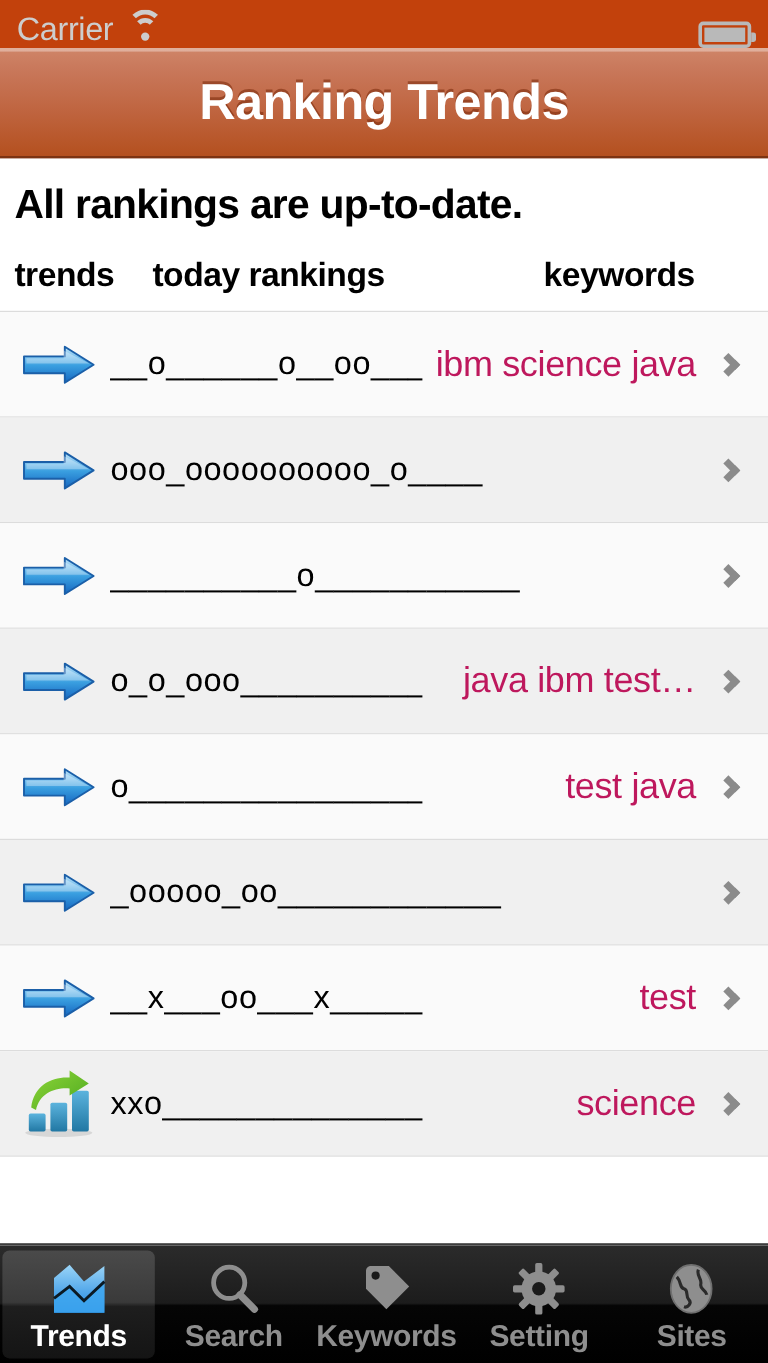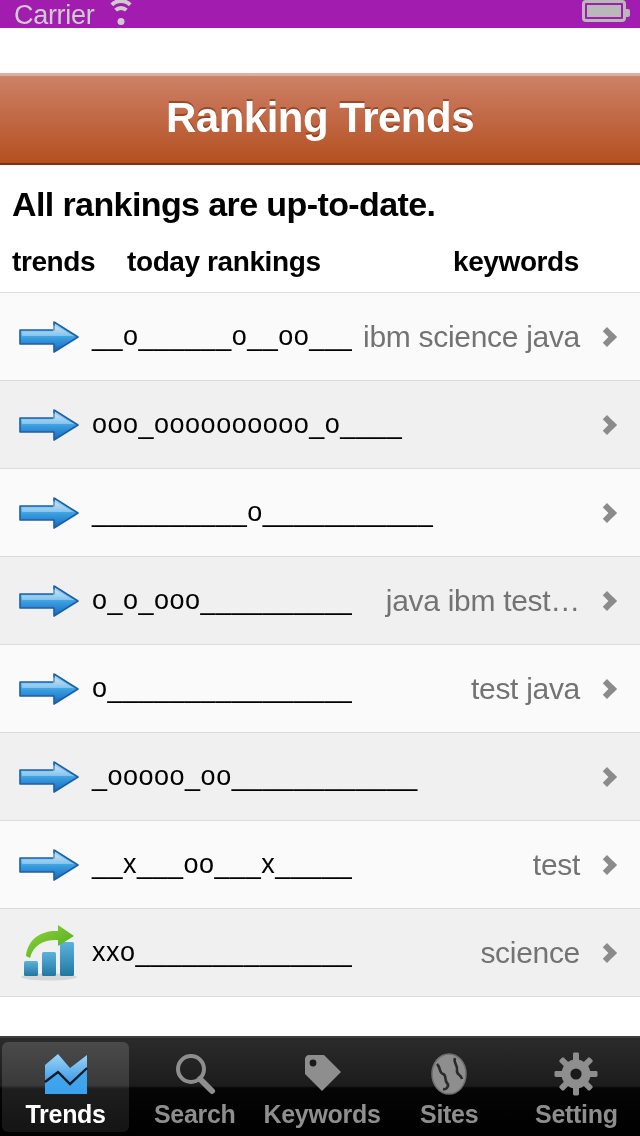--- a/index.html
+++ b/index.html
@@ -6,23 +6,23 @@
   html,body { width:640px; height:1136px; }
   body {
     font-family:"Liberation Sans", sans-serif;
     background:#ffffff;
     overflow:hidden;
     position:relative;
   }
 
   
   .status-bar{
-    height:28px; width:640px;
-    background:#a21caf;
-    display:flex; align-items:flex-start;
+    height:40px; width:640px;
+    background:#c2410c;
+    display:flex; align-items:flex-end;
     padding:0 14px;
     position:relative;
   }
   .sb-left{ display:flex; align-items:center; gap:12px; }
   .sb-carrier{ color:#cdcdcd; font-size:27px; letter-spacing:-0.3px; }
   .sb-wifi{ width:30px; height:22px; position:relative; }
   .sb-wifi i{
     position:absolute; left:50%; bottom:1px;
     border:3px solid transparent; border-top-color:#cdcdcd;
     transform:translateX(-50%);
@@ -50,21 +50,20 @@
   }
   .battery span{ display:block; width:100%; height:100%; background:#b9b9b9; }
 
   
   .nav-bar{
     height:92px; width:640px;
     background:linear-gradient(to bottom,#cf8568 0%,#c9795c 18%,#c06642 55%,#b4501f 100%);
     border-bottom:2px solid #7d3312;
     display:flex; align-items:center; justify-content:center;
     position:relative;
-    margin-top:45px;
   }
   .nav-bar::before{
     content:""; position:absolute; top:0; left:0; right:0; height:3px;
     background:rgba(255,255,255,.35);
   }
   .nav-title{
     color:#fff; font-size:42px; font-weight:bold; letter-spacing:-0.5px;
     text-shadow:0 -2px 0 rgba(120,40,10,.55);
   }
 
@@ -109,21 +108,21 @@
 
   .cell-spark{
     flex:1; font-size:27px; color:#000;
     font-family:"Liberation Sans", sans-serif;
     letter-spacing:0.5px;
     white-space:nowrap; overflow:hidden;
     padding-left:4px;
   }
   .cell-keyword{
     width:240px; text-align:right;
-    font-size:30px; color:#737373;
+    font-size:30px; color:#be185d;
     letter-spacing:-0.3px;
     white-space:nowrap; overflow:hidden; text-overflow:ellipsis;
     padding-right:12px;
   }
   .cell-chevron{
     width:34px; display:flex; align-items:center; justify-content:center;
   }
   .chevron{
     display:block; width:14px; height:14px;
     border-right:6px solid #8b8b8b; border-top:6px solid #8b8b8b;
@@ -397,38 +396,38 @@
         <svg width="44" height="44" viewBox="0 0 44 44">
     <path d="M24 3 L41 20 L22 39 L5 22 L5 7 C5 4.8 6.8 3 9 3 Z" fill="#8e8e8e"></path>
     <circle cx="13" cy="11" r="3.4" fill="#1a1a1a"></circle>
   </svg>
       </div>
     <div class="tab-label">Keywords</div>
     </div>
     <div class="tab">
     <div class="tab-ico">
         <svg width="44" height="44" viewBox="0 0 44 44">
-    <ellipse cx="22" cy="22" rx="17" ry="20" fill="#8e8e8e"></ellipse>
-    <path d="M10 12 C14 16 12 21 16 22 C20 23 17 28 20 31 C23 34 19 38 16 37" fill="none" stroke="#2a2a2a" stroke-width="2.6"></path>
-    <path d="M28 6 C26 11 31 13 30 18 C29 23 34 22 35 27" fill="none" stroke="#2a2a2a" stroke-width="2.6"></path>
-    <ellipse cx="22" cy="22" rx="17" ry="20" fill="none" stroke="#6f6f6f" stroke-width="1.5"></ellipse>
-  </svg>
-      </div>
-    <div class="tab-label">Sites</div>
-    </div>
-    <div class="tab">
-    <div class="tab-ico">
-        <svg width="44" height="44" viewBox="0 0 44 44">
     <rect x="19" y="0.5" width="6" height="11" rx="1.4" fill="#8e8e8e" transform="rotate(0 22 22)"></rect>
           <rect x="19" y="0.5" width="6" height="11" rx="1.4" fill="#8e8e8e" transform="rotate(45 22 22)"></rect>
           <rect x="19" y="0.5" width="6" height="11" rx="1.4" fill="#8e8e8e" transform="rotate(90 22 22)"></rect>
           <rect x="19" y="0.5" width="6" height="11" rx="1.4" fill="#8e8e8e" transform="rotate(135 22 22)"></rect>
           <rect x="19" y="0.5" width="6" height="11" rx="1.4" fill="#8e8e8e" transform="rotate(180 22 22)"></rect>
           <rect x="19" y="0.5" width="6" height="11" rx="1.4" fill="#8e8e8e" transform="rotate(225 22 22)"></rect>
           <rect x="19" y="0.5" width="6" height="11" rx="1.4" fill="#8e8e8e" transform="rotate(270 22 22)"></rect>
           <rect x="19" y="0.5" width="6" height="11" rx="1.4" fill="#8e8e8e" transform="rotate(315 22 22)"></rect>
     <circle cx="22" cy="22" r="14.5" fill="#8e8e8e"></circle>
     <circle cx="22" cy="22" r="5.6" fill="#1a1a1a"></circle>
   </svg>
       </div>
     <div class="tab-label">Setting</div>
     </div>
+    <div class="tab">
+    <div class="tab-ico">
+        <svg width="44" height="44" viewBox="0 0 44 44">
+    <ellipse cx="22" cy="22" rx="17" ry="20" fill="#8e8e8e"></ellipse>
+    <path d="M10 12 C14 16 12 21 16 22 C20 23 17 28 20 31 C23 34 19 38 16 37" fill="none" stroke="#2a2a2a" stroke-width="2.6"></path>
+    <path d="M28 6 C26 11 31 13 30 18 C29 23 34 22 35 27" fill="none" stroke="#2a2a2a" stroke-width="2.6"></path>
+    <ellipse cx="22" cy="22" rx="17" ry="20" fill="none" stroke="#6f6f6f" stroke-width="1.5"></ellipse>
+  </svg>
+      </div>
+    <div class="tab-label">Sites</div>
+    </div>
   </div>
 
 </body></html>

